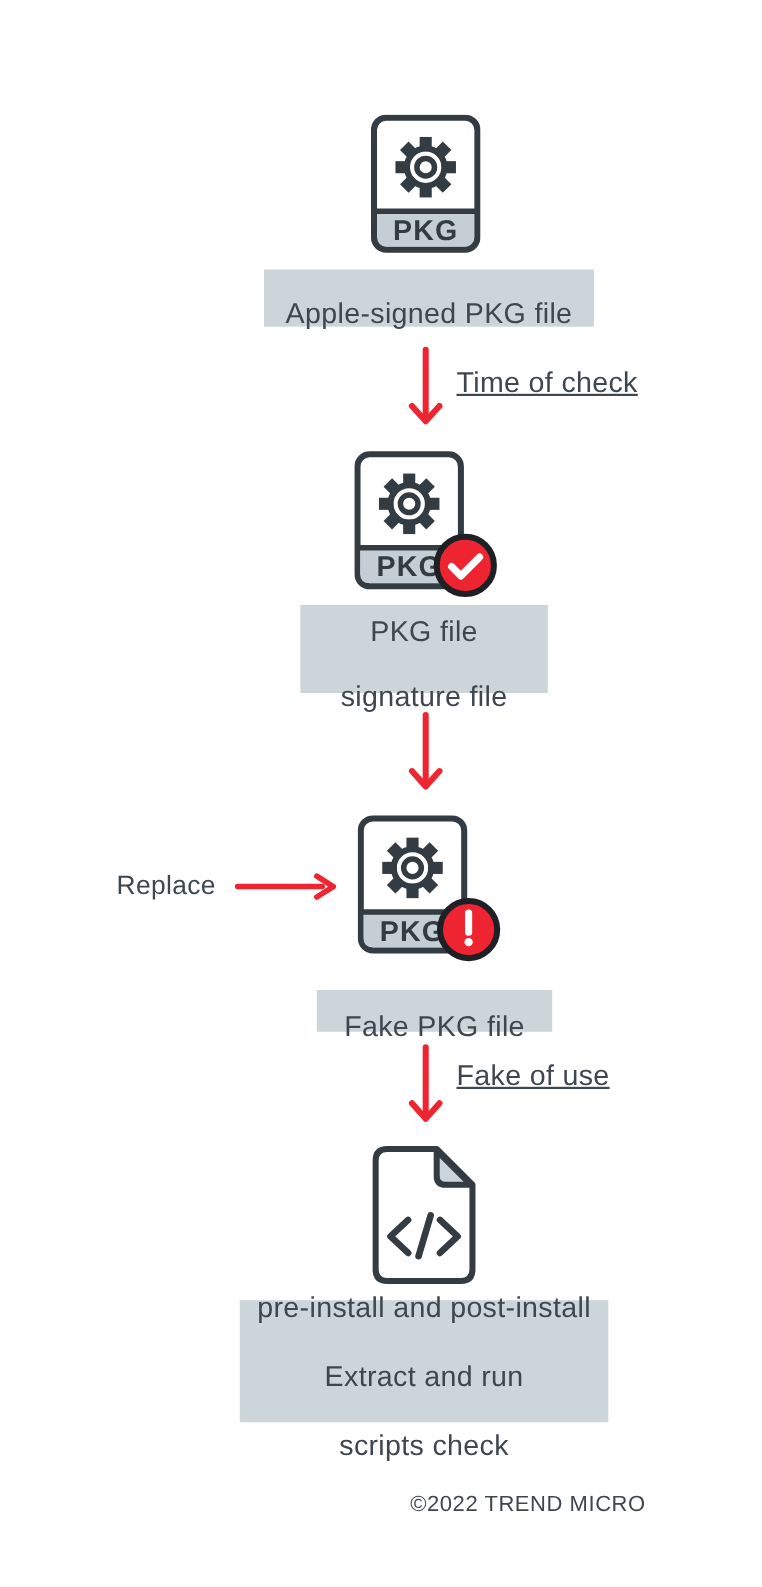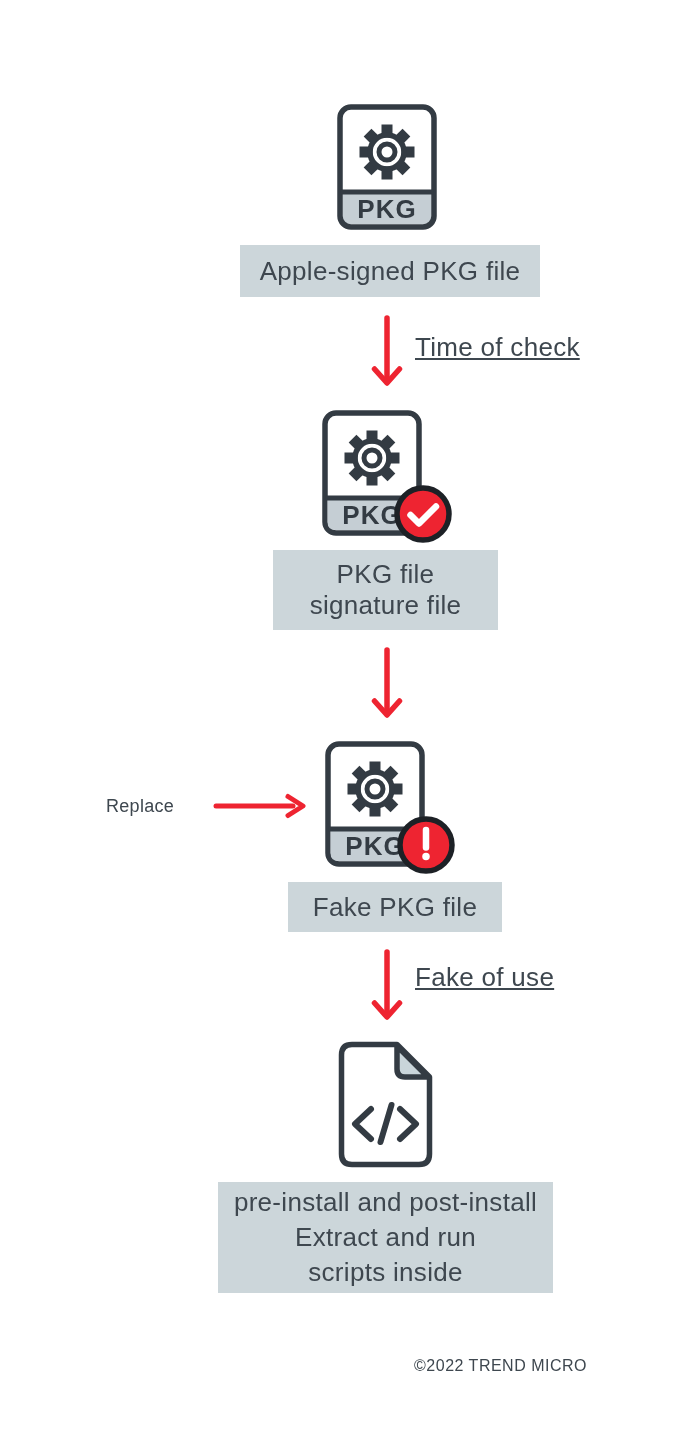--- a/index.html
+++ b/index.html
@@ -21,46 +21,46 @@
     background: #ccd6da;
     color: #3e474f;
     font-size: 26px;
     letter-spacing: 0.3px;
     display: flex;
     flex-direction: column;
     align-items: center;
     justify-content: center;
     text-align: center;
   }
-  .label-box div { line-height: 31px; }
+  .label-box div { line-height: 31px; margin-top: 28px; }
   .connector-label {
     position: absolute;
     color: #3e474f;
     font-size: 26px;
     line-height: 28px;
     letter-spacing: 0.3px;
     white-space: nowrap;
     text-decoration: underline;
   }
   .replace-label {
     position: absolute;
     color: #3e474f;
-    font-size: 18px;
+    font-size: 24px;
     line-height: 28px;
     letter-spacing: 0.3px;
     white-space: nowrap;
   }
   .footer {
     position: absolute;
     left: 240px;
     top: 1357px;
     width: 347px;
     text-align: right;
     color: #3e474f;
-    font-size: 16px;
+    font-size: 20px;
     letter-spacing: 0.5px;
     white-space: nowrap;
   }
   svg { display: block; }
 </style>
 </head>
 <body>
 
 <div class="canvas">
 
@@ -159,39 +159,39 @@
     <g transform="translate(50,48)">
         <use href="#gear"></use>
       </g>
     <text x="50" y="114" text-anchor="middle" font-family="Liberation Sans, sans-serif" font-weight="bold" font-size="26" letter-spacing="1" fill="#333b43">PKG</text>
     <g>
       <circle cx="101" cy="104" r="26" fill="#ee2431" stroke="#1d2126" stroke-width="5.5"></circle>
       <line x1="101" y1="89" x2="101" y2="106.5" stroke="#ffffff" stroke-width="6.5" stroke-linecap="round"></line>
       <circle cx="101" cy="115.5" r="3.75" fill="#ffffff"></circle>
     </g>
   </svg>
-  <div class="label-box" style="left:288px; top:882px; width:214px; height:50px;">
+  <div class="label-box" style="left:288px; top:900px; width:214px; height:38px;">
     <div>Fake PKG file</div>
   </div>
 
   <svg class="abs" style="left:362px; top:948px;" width="50" height="76" viewBox="0 0 50 76">
       <use href="#down-arrow"></use>
     </svg>
   <div class="connector-label" style="left:415px; top:963px;">Fake of use</div>
 
   <svg class="abs" style="left:338px; top:1041px;" width="95" height="127" viewBox="0 0 95 127">
     <path d="M14,3.5 H59 L91.5,36 V113 Q91.5,123.5 81,123.5 H14 Q3.5,123.5 3.5,113 V14 Q3.5,3.5 14,3.5 Z" fill="#ffffff" stroke="#333b43" stroke-width="5.5" stroke-linejoin="round"></path>
     <path d="M59,5 L90,36 H67 Q59,36 59,28 Z" fill="#c9d5da" stroke="#333b43" stroke-width="5.5" stroke-linejoin="round"></path>
     <g stroke="#333b43" stroke-width="6" fill="none" stroke-linecap="round" stroke-linejoin="round">
       <path d="M33,68 L17,83 L33,98"></path>
       <path d="M62,68 L78,83 L62,98"></path>
       <path d="M53.5,64 L42.5,101"></path>
     </g>
   </svg>
   <div class="label-box" style="left:218px; top:1182px; width:335px; height:111px;">
     <div style="line-height:35px;">pre-install and post-install</div>
     <div style="line-height:35px;">Extract and run</div>
-    <div style="line-height:35px;">scripts inside</div>
+    <div style="line-height:35px;">scripts check</div>
   </div>
 
   <div class="footer">©2022 TREND MICRO</div>
 
 </div>
 
 </body></html>

